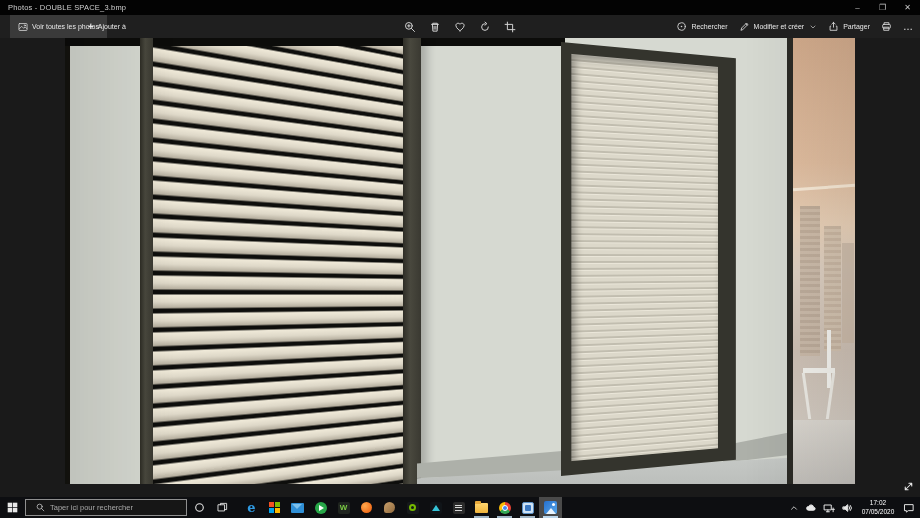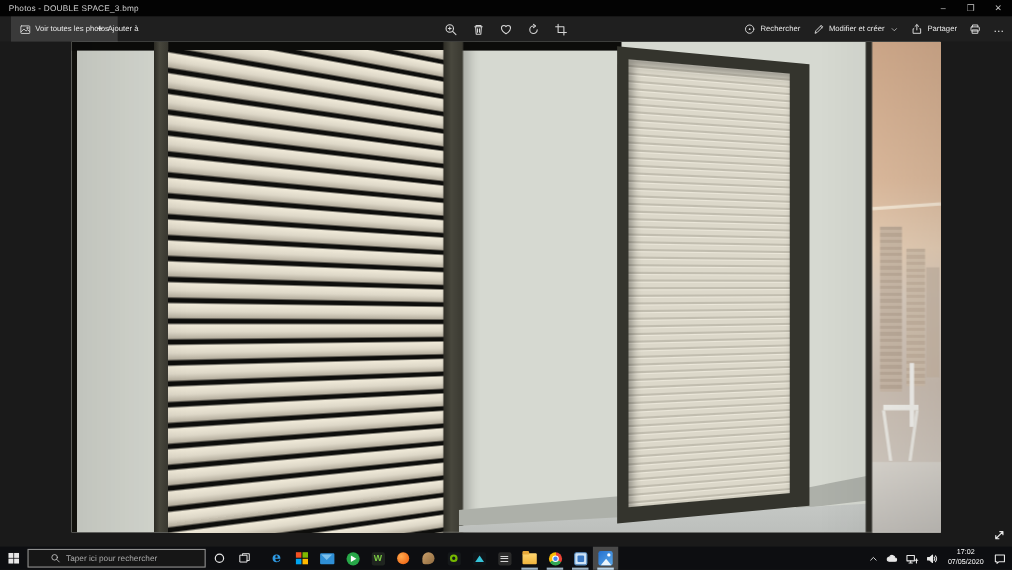--- a/index.html
+++ b/index.html
@@ -66,21 +66,21 @@
   .glass-floor { position:absolute; left:0; top:382px; width:62px; height:64px; background:linear-gradient(180deg,#dad6cf,#c2bfba); }
   .photo-shade { position:absolute; left:0; top:0; width:790px; height:446px; pointer-events:none;
     background:linear-gradient(90deg,rgba(0,0,0,.10),rgba(0,0,0,0) 14%,rgba(0,0,0,0) 86%,rgba(0,0,0,.08)); }
   .fs-btn { position:absolute; right:4px; bottom:3px; width:16px; height:16px; display:flex; align-items:center; justify-content:center; }
 
   
   .taskbar { position:absolute; left:0; bottom:0; width:920px; height:21px; background:#0d0e11;
     display:flex; align-items:center; color:#e8e8e8; }
   .start { width:24px; height:21px; display:flex; align-items:center; justify-content:center; }
   .searchbox { width:162px; height:17px; margin:0 1px; border:1px solid #8f8f8f; background:#161616;
-    display:flex; align-items:center; gap:5px; padding:0 20px; }
+    display:flex; align-items:center; gap:5px; padding:0 10px; }
   .searchbox input { flex:1; background:transparent; border:none; outline:none; color:#cfcfcf; font-size:7.5px;
     font-family:"Liberation Sans", sans-serif; }
   .searchbox input::placeholder { color:#a8a8a8; }
   .tb-btn { width:23px; height:21px; display:flex; align-items:center; justify-content:center; position:relative; }
   .apps { display:flex; margin-left:6px; }
   .app { width:23px; height:21px; display:flex; align-items:center; justify-content:center; position:relative; }
   .app.running::after { content:""; position:absolute; left:4px; bottom:0; width:15px; height:2px; background:#9fb4c4; }
   .app.active { background:#4a4a4a; }
   .app.active::after { background:#bcd6ea; }
   .glyph { font-size:10px; font-weight:bold; line-height:1; }

